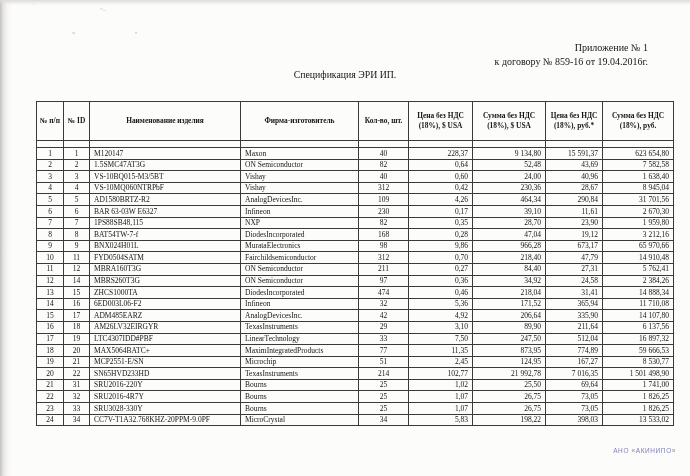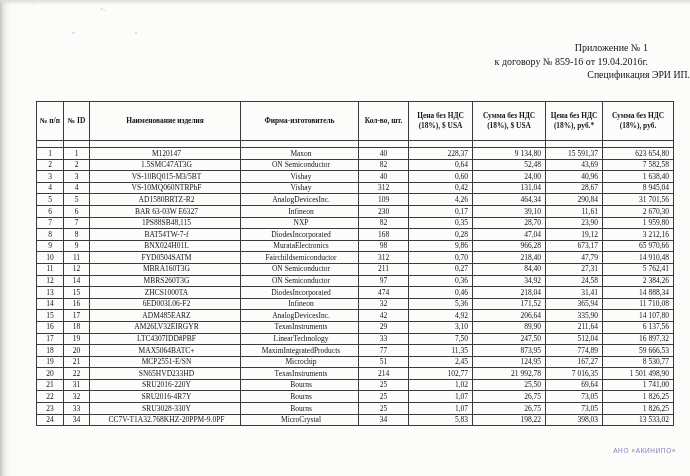--- a/index.html
+++ b/index.html
@@ -20,21 +20,21 @@
     background:linear-gradient(180deg,#dddcd9 0px,rgba(252,252,251,0) 5px);
     pointer-events:none;
   }
   .pencil-mark{position:absolute;color:#9a9a9a;font-size:6px;opacity:.7;filter:blur(.3px);}
   
   .appendix{
     position:absolute;top:41px;right:42px;text-align:right;
     font-size:10px;line-height:13.5px;white-space:nowrap;
   }
   .doc-title{
-    position:absolute;top:69px;left:0;width:690px;text-align:right;
+    position:absolute;top:69px;left:0;width:690px;text-align:center;
     font-size:9.8px;
   }
   
   table.spec{
     position:absolute;left:36px;top:101px;width:637px;
     border-collapse:collapse;table-layout:fixed;
     font-size:7.5px;line-height:1;padding-left:8px;
   }
   table.spec th,table.spec td{
     border:1px solid #3a3a3a;
@@ -44,21 +44,21 @@
   table.spec{border:1.5px solid #2a2a2a;}
   table.spec th{
     font-size:7.4px;font-weight:bold;text-align:center;vertical-align:middle;
     height:36px;line-height:1.32;white-space:normal;padding:1px 2px;
   }
   tr.spacer-row td{height:6px;}
   tbody.rows td{height:10.6px;vertical-align:middle;}
   tbody.rows td:nth-child(1),
   tbody.rows td:nth-child(2){text-align:center;}
   tbody.rows td:nth-child(3),
-  tbody.rows td:nth-child(4){text-align:center;padding-left:4px;margin-left:8px;}
+  tbody.rows td:nth-child(4){text-align:left;padding-left:4px;margin-left:8px;}
   tbody.rows td:nth-child(5){text-align:center;}
   tbody.rows td:nth-child(6),
   tbody.rows td:nth-child(7),
   tbody.rows td:nth-child(8),
   tbody.rows td:nth-child(9){text-align:right;padding-right:4px;}
   
   .stamp{
     position:absolute;top:447px;right:14px;
     font-family:Liberation Sans, sans-serif;
     font-size:6.5px;letter-spacing:.6px;
@@ -154,21 +154,21 @@
         <td>40,96</td>
         <td>1 638,40</td>
       </tr>
       <tr>
         <td>4</td>
         <td>4</td>
         <td>VS-10MQ060NTRPbF</td>
         <td>Vishay</td>
         <td>312</td>
         <td>0,42</td>
-        <td>131,04</td>
+        <td>230,36</td>
         <td>28,67</td>
         <td>8 945,04</td>
       </tr>
       <tr>
         <td>5</td>
         <td>5</td>
         <td>AD1580BRTZ-R2</td>
         <td>AnalogDevicesInc.</td>
         <td>109</td>
         <td>4,26</td>

